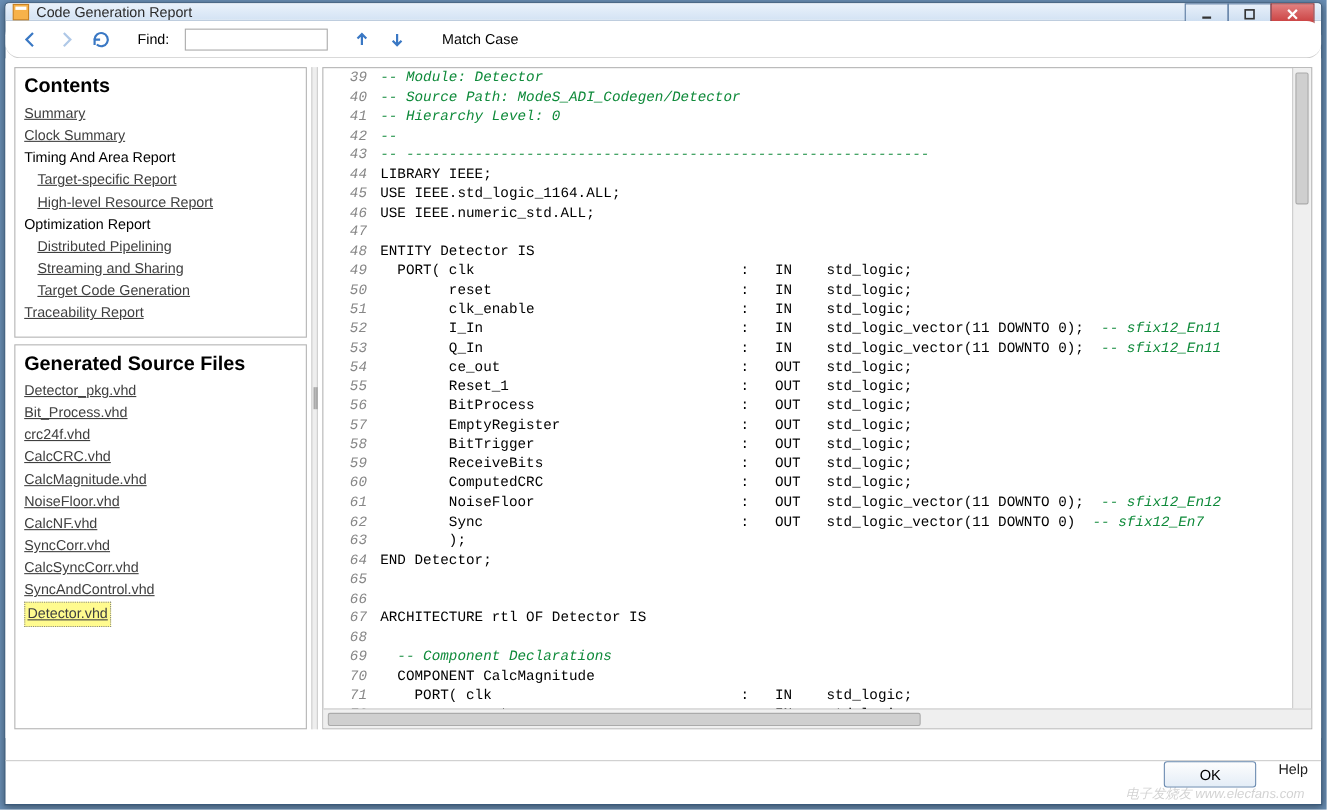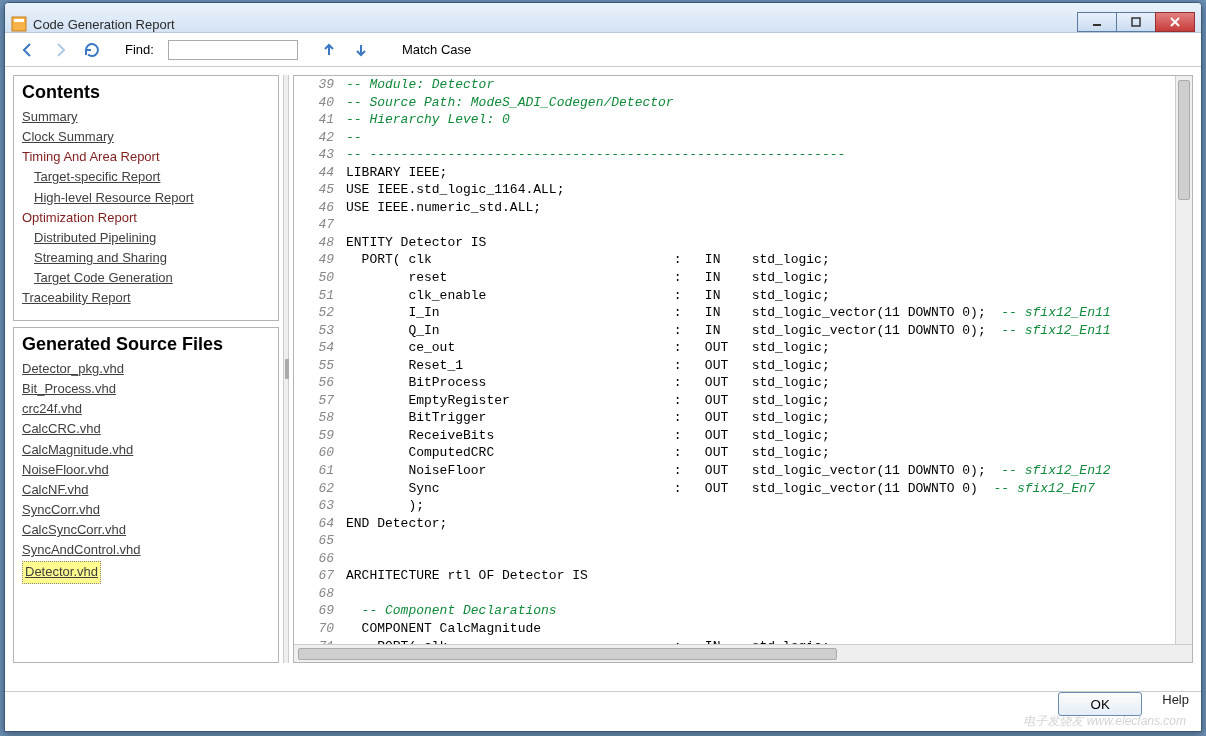--- a/index.html
+++ b/index.html
@@ -1,39 +1,39 @@
 <!DOCTYPE html>
 <html><head>
 <meta charset="utf-8">
 <style>
   * { box-sizing: border-box; margin: 0; padding: 0; }
   body { font-family: "Segoe UI", Tahoma, sans-serif; font-size: 13px; background: #6a8fb5; width: 1206px; height: 736px; overflow: hidden; position: relative; }
   .window { position: absolute; left: 4px; top: 2px; width: 1198px; height: 730px; background: #fff; border: 1px solid #3b5a7a; border-radius: 4px 4px 0 0; box-shadow: 0 2px 8px rgba(0,0,0,.4); display: flex; flex-direction: column; }
-  .titlebar { height: 30px; background: linear-gradient(#eaf2fb, #d4e3f4); border-bottom: 1px solid #b7c8db; display: flex; align-items: flex-end; padding: 0 6px; border-radius: 4px 4px 0 0; }
+  .titlebar { height: 16px; background: linear-gradient(#eaf2fb, #d4e3f4); border-bottom: 1px solid #b7c8db; display: flex; align-items: flex-start; padding: 0 6px; border-radius: 4px 4px 0 0; }
   .titlebar .app-icon { width: 16px; height: 16px; margin-right: 6px; }
   .titlebar .title { color: #2b2b2b; }
   .titlebar .spacer { flex: 1; }
   .winbtns { display:flex; gap:0; }
   .winbtn { width: 40px; height: 20px; border: 1px solid #5a7aa0; margin-left: -1px; display:flex; align-items:center; justify-content:center; background: linear-gradient(#e8f0fa,#cadcf0); cursor:pointer; }
   .winbtn.close { background: linear-gradient(#e28080,#c83b3b); border-color:#963030; color:#fff; }
   .winbtn svg { width:12px; height:12px; }
-  .toolbar { height: 34px; background: #fff; border-bottom: 1px solid #ccc; display:flex; align-items:center; padding: 0 12px; gap: 10px; }
+  .toolbar { height: 34px; background: #fff; border-bottom: 1px solid #ccc; display:flex; align-items:center; padding: 0 12px; gap: 10px; border-radius: 13px; }
   .tb-icon { width:22px; height:22px; display:flex; align-items:center; justify-content:center; cursor:pointer; }
   .tb-icon svg { width:18px; height:18px; }
   .find-label { margin-left:12px; margin-right:4px; }
   .find-input { width: 130px; height:20px; border:1px solid #aaa; padding:0 4px; }
   .matchcase { margin-left:20px; }
   .content { flex:1; display:flex; min-height:0; background:#fff; padding: 8px; gap:4px; }
   .left-col { width: 266px; display:flex; flex-direction:column; gap:6px; }
   .panel { border:1px solid #b4b4b4; background:#fff; padding:6px 8px; overflow:auto; }
   .panel-contents { height: 246px; }
   .panel-files { flex:1; }
   .panel h3 { font-size:18px; font-weight:bold; margin-bottom:4px; }
   .link { color:#404040; text-decoration:underline; cursor:pointer; display:block; line-height:1.55; }
-  .link.heading { color:#7f1d1d; text-decoration:none; cursor:default; }
+  .link.heading { color:#000000; text-decoration:none; cursor:default; }
   .indent { padding-left:12px; }
   .selected { background:#fffb8f; border:1px dotted #888; display:inline-block; padding:0 2px; }
   .splitter { width:6px; background:#eee; border-left:1px solid #ccc; border-right:1px solid #ccc; cursor:col-resize; position:relative; }
   .splitter::after { content:""; position:absolute; left:1px; top:50%; width:2px; height:20px; background:#aaa; box-shadow:2px 0 #aaa; margin-top:-10px; }
   .code-area { flex:1; display:flex; flex-direction:column; border:1px solid #b4b4b4; min-width:0; }
   .code-scroll { flex:1; overflow:auto; position:relative; }
   .code-table { font-family: Consolas, "Courier New", monospace; font-size: 13px; white-space: pre; }
   .code-row { display:flex; line-height:1.35; }
   .lineno { width:52px; text-align:right; color:#878787; padding-right:12px; font-style:italic; user-select:none; }
   .code-text { flex:1; }

